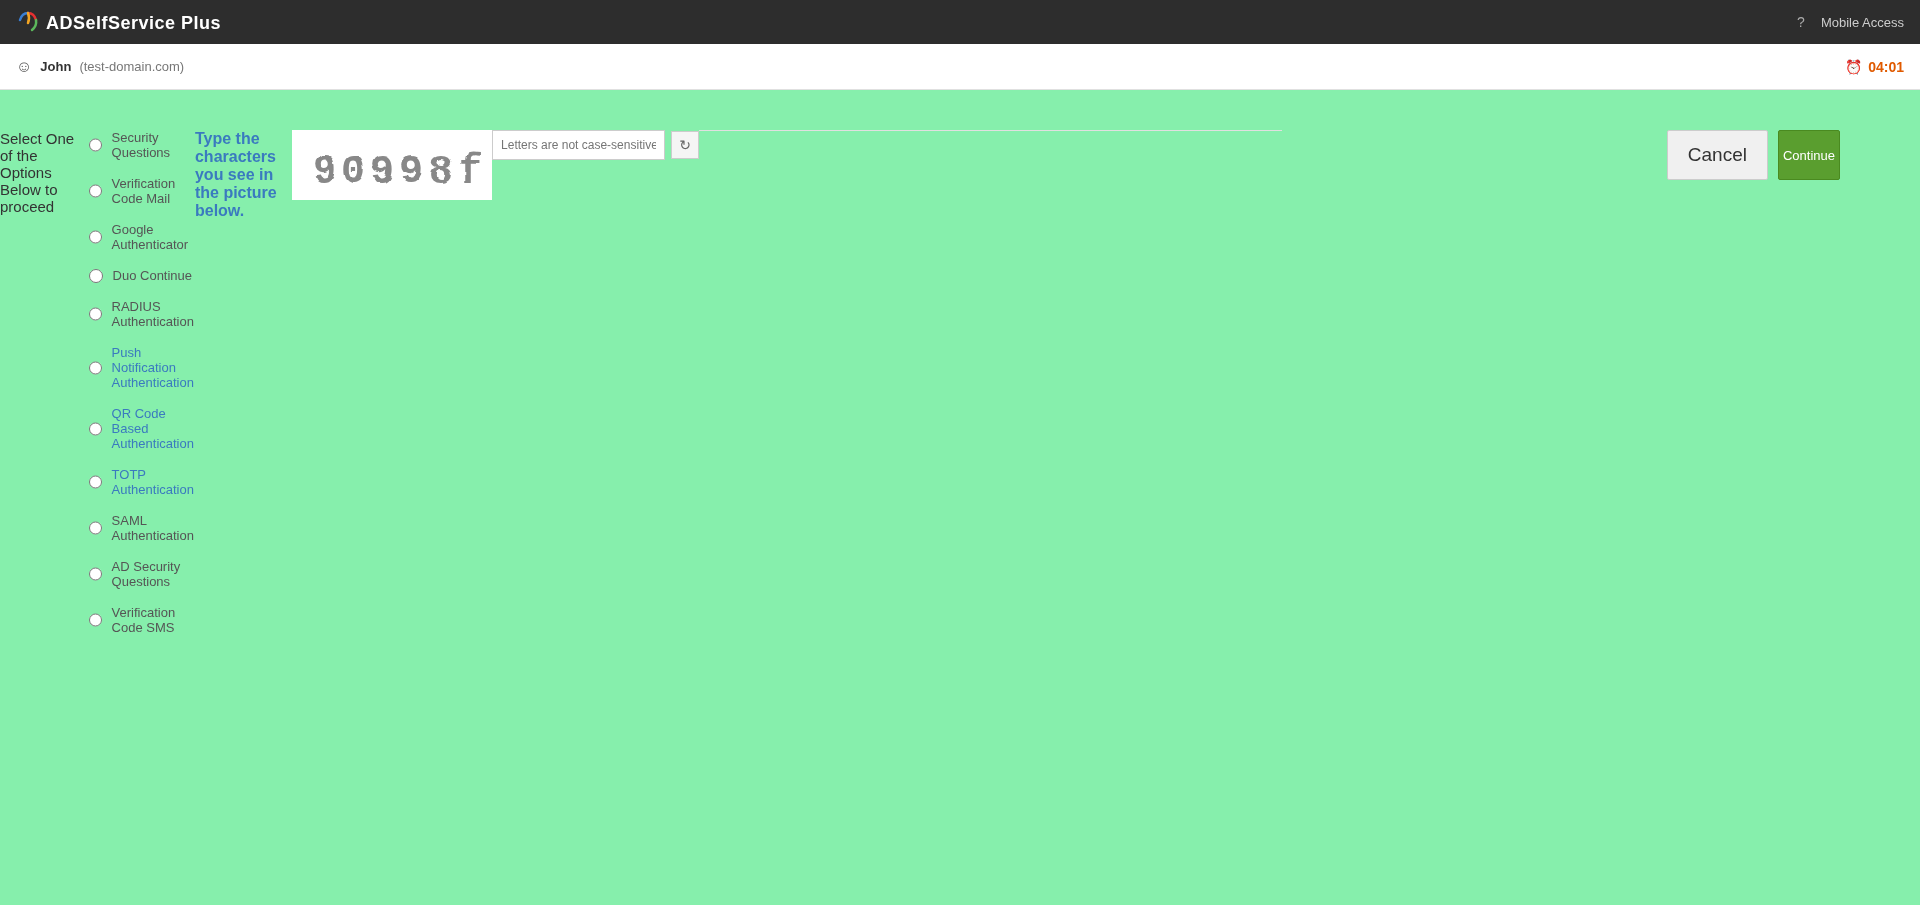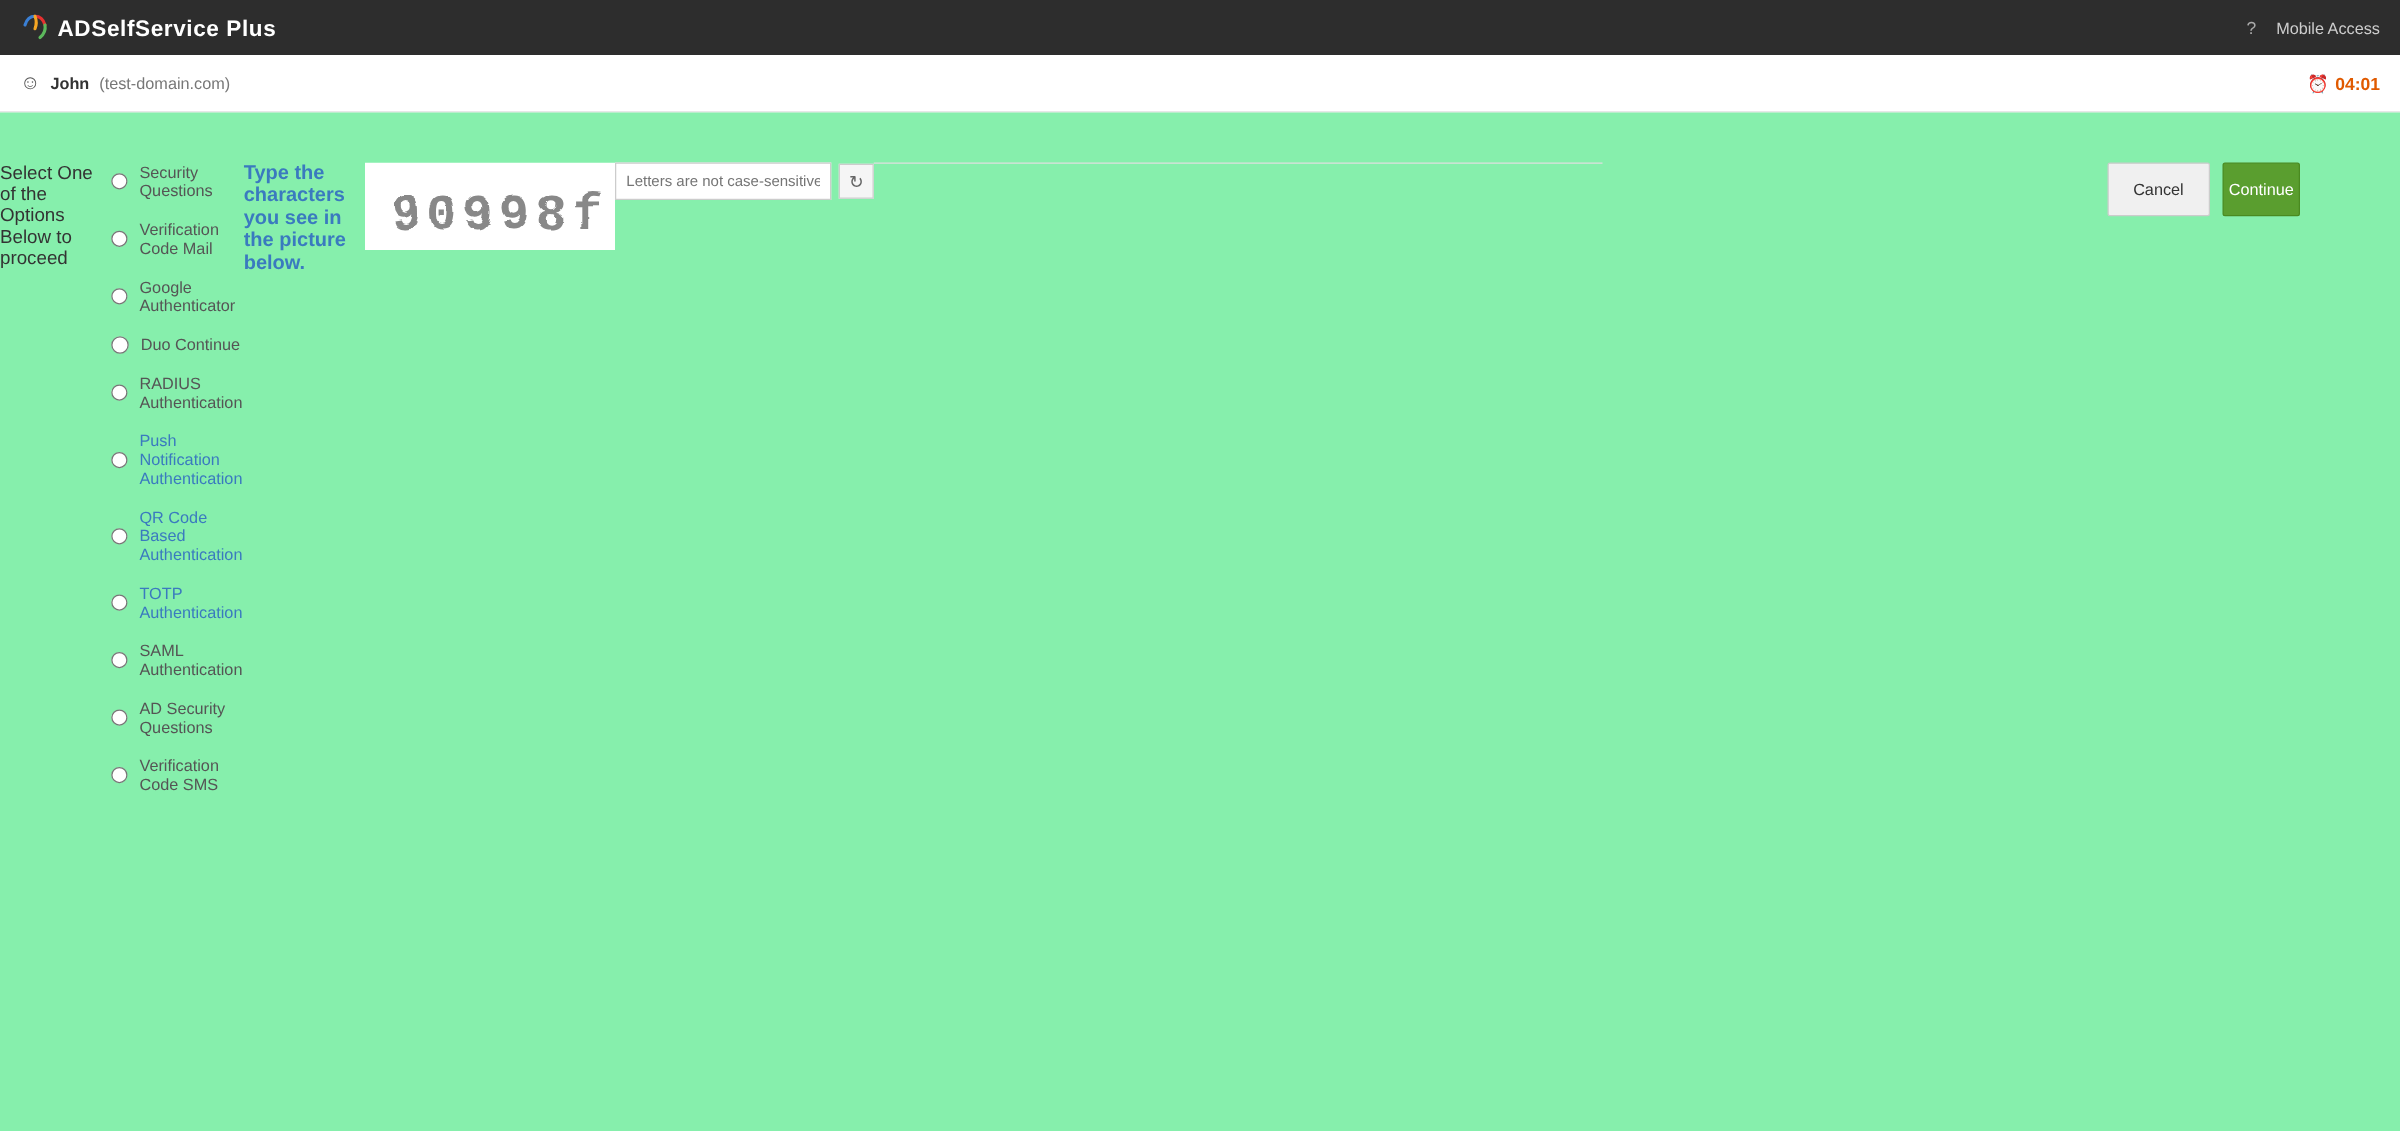--- a/index.html
+++ b/index.html
@@ -184,21 +184,21 @@
     .button-row {
       display: flex;
       justify-content: flex-end;
       width: 100%;
       padding-right: 80px;
       gap: 10px;
     }
 
     .btn-cancel {
       padding: 13px 20px;
-      font-size: 13px;
+      font-size: 19px;
       background: #f0f0f0;
       border: 1px solid #cccccc;
       color: #333;
       cursor: pointer;
       border-radius: 2px;
     }
     .btn-continue {
       padding: 7px 4px;
       font-size: 13px;
       background: #5a9e2f;

